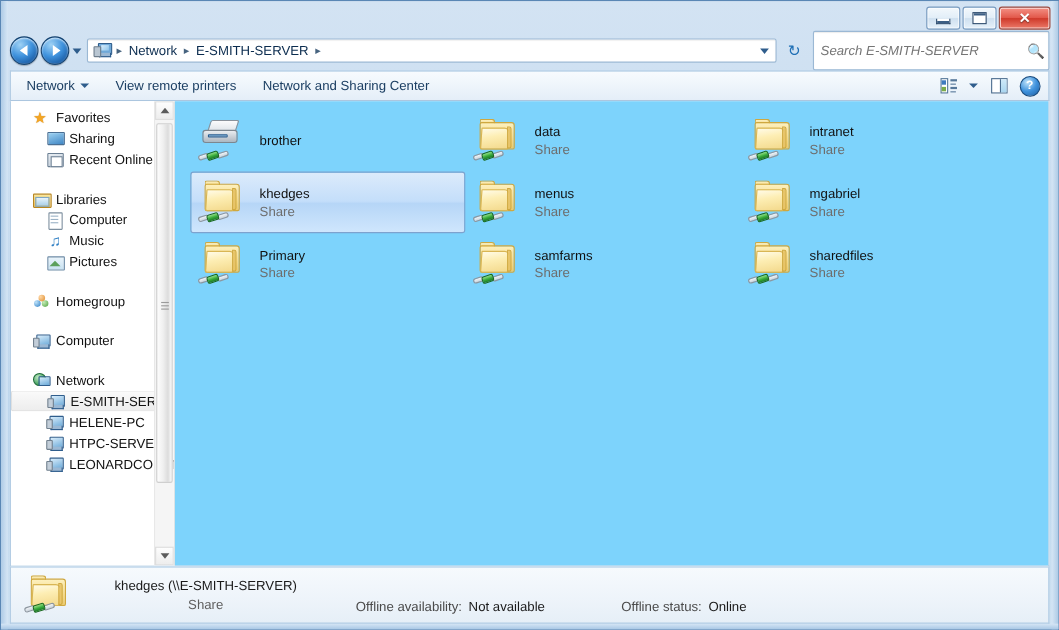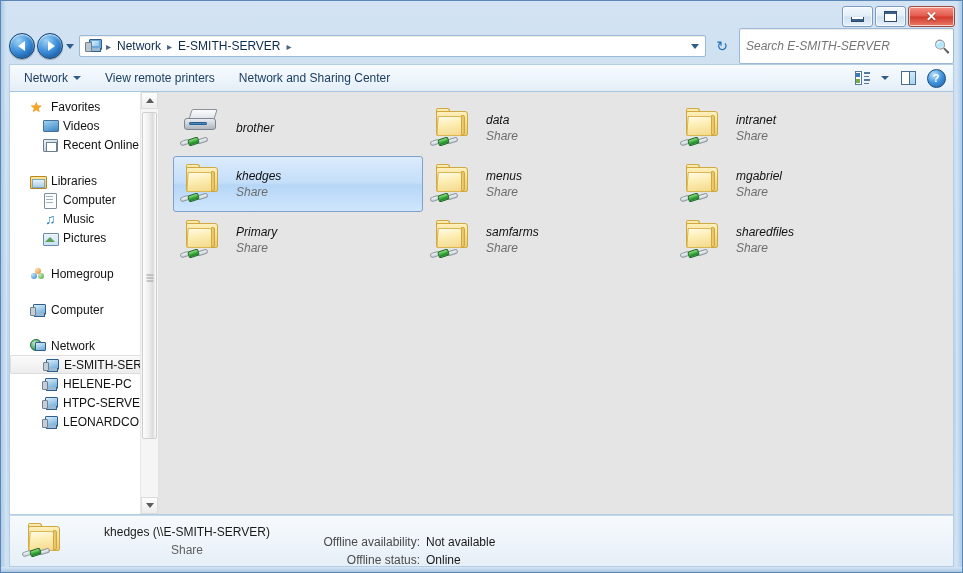--- a/index.html
+++ b/index.html
@@ -207,21 +207,21 @@
   .sbarrow.dn{border-top:5px solid #5c5c5c;}
   .sbthumb{
     position:absolute;left:1px;right:1px;top:20px;height:325px;border-radius:2px;
     background:linear-gradient(90deg,#fdfdfd,#f0f0f0 40%,#dcdcdc 75%,#fbfbfb);
     border:1px solid #cfcfcf;cursor:default;
   }
   .sbgrip{position:absolute;left:50%;top:50%;transform:translate(-50%,-50%);width:7px;height:7px;}
   .sbgrip i{display:block;height:1px;background:#9a9a9a;margin:2px 0;}
 
   
-  .filepane{flex:1 1 auto;position:relative;background:#e5e5e5;overflow:hidden;padding:8px 0 0 14px;box-sizing:border-box;font-style:italic;}
+  .filepane{flex:1 1 auto;position:relative;background:#7dd3fc;overflow:hidden;padding:8px 0 0 14px;box-sizing:border-box;}
   .filegrid{display:flex;flex-wrap:wrap;align-content:flex-start;}
   .fileitem{
     width:250px;height:56px;display:flex;align-items:center;gap:10px;
     padding:2px 6px;box-sizing:border-box;cursor:default;border:1px solid transparent;border-radius:3px;
   }
   .fileitem.sel{
     background:linear-gradient(180deg,#dcebfb 0%,#c4defa 48%,#b6d6f7 52%,#cfe6fd 100%);
     border:1px solid #7da2ce;
   }
   .fi-icon{width:46px;height:46px;position:relative;flex:0 0 auto;}
@@ -267,21 +267,21 @@
     position:absolute;left:8px;right:8px;bottom:5px;height:52px;
     background:linear-gradient(180deg,#f6fafd 0%,#eef4fa 55%,#e6eff7 100%);
     border:1px solid #b4cde4;border-top:1px solid #c4d9ec;
     box-sizing:border-box;display:flex;align-items:center;padding:0 10px;
   }
   .dt-icon{width:46px;height:46px;position:relative;flex:0 0 auto;margin-right:6px;}
   .dt-cols{display:flex;align-items:center;}
   .dt-main{display:flex;flex-direction:column;gap:4px;width:230px;text-align:center;}
   .dt-l1{font-size:12px;color:#1a1a1a;white-space:nowrap;}
   .dt-l2{font-size:12px;color:#5f5f5f;}
-  .dt-props{display:flex;flex-direction:column;gap:4px;margin-top:19px;}
+  .dt-props{display:flex;flex-direction:row;gap:4px;margin-top:19px;}
   .dt-row{display:flex;gap:6px;justify-content:flex-end;}
   .dt-key{font-size:12px;color:#4a4a4a;text-align:right;min-width:118px;white-space:nowrap;}
   .dt-val{font-size:12px;color:#1a1a1a;white-space:nowrap;min-width:90px;}
 </style>
 </head>
 <body>
 
 <div class="window">
   <div class="glass-edge-l"></div>
   <div class="glass-edge-r"></div>
@@ -381,21 +381,21 @@
 
         <div class="navgroup">
           <div class="navitem">
             <span class="navicn ic-star">★</span>
             <span class="lbl">Favorites</span>
           </div>
           <div class="navitem child">
             <span class="navicn">
                 <span class="ic-mon"></span>
               </span>
-            <span class="lbl">Videos</span>
+            <span class="lbl">Sharing</span>
           </div>
           <div class="navitem child">
             <span class="navicn">
                 <span class="ic-rp"></span>
                 <span class="ic-rp2"></span>
               </span>
             <span class="lbl">Recent Online</span>
           </div>
         </div>
 

